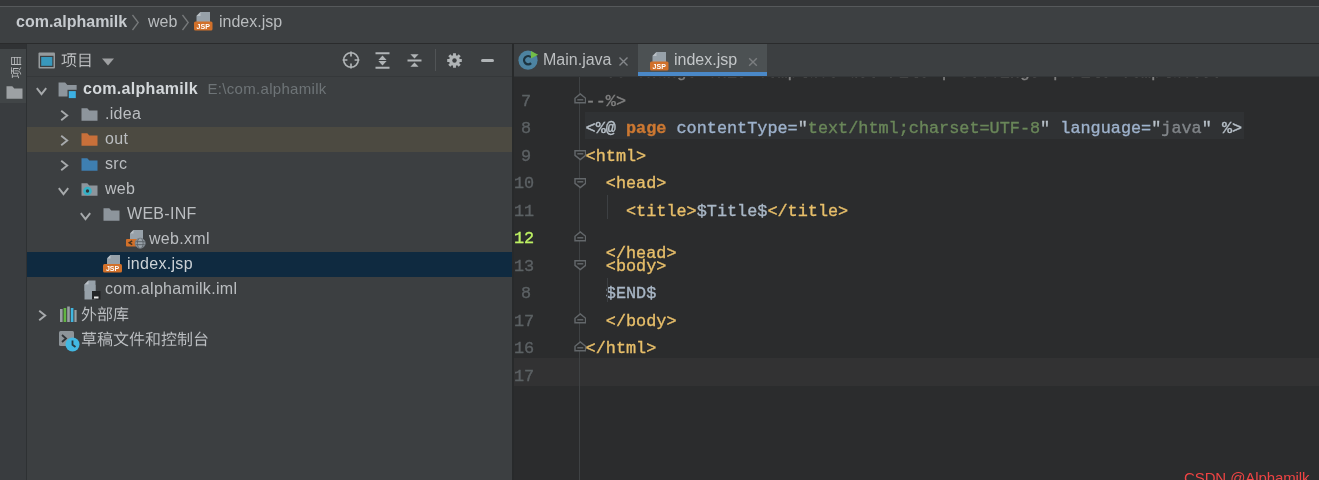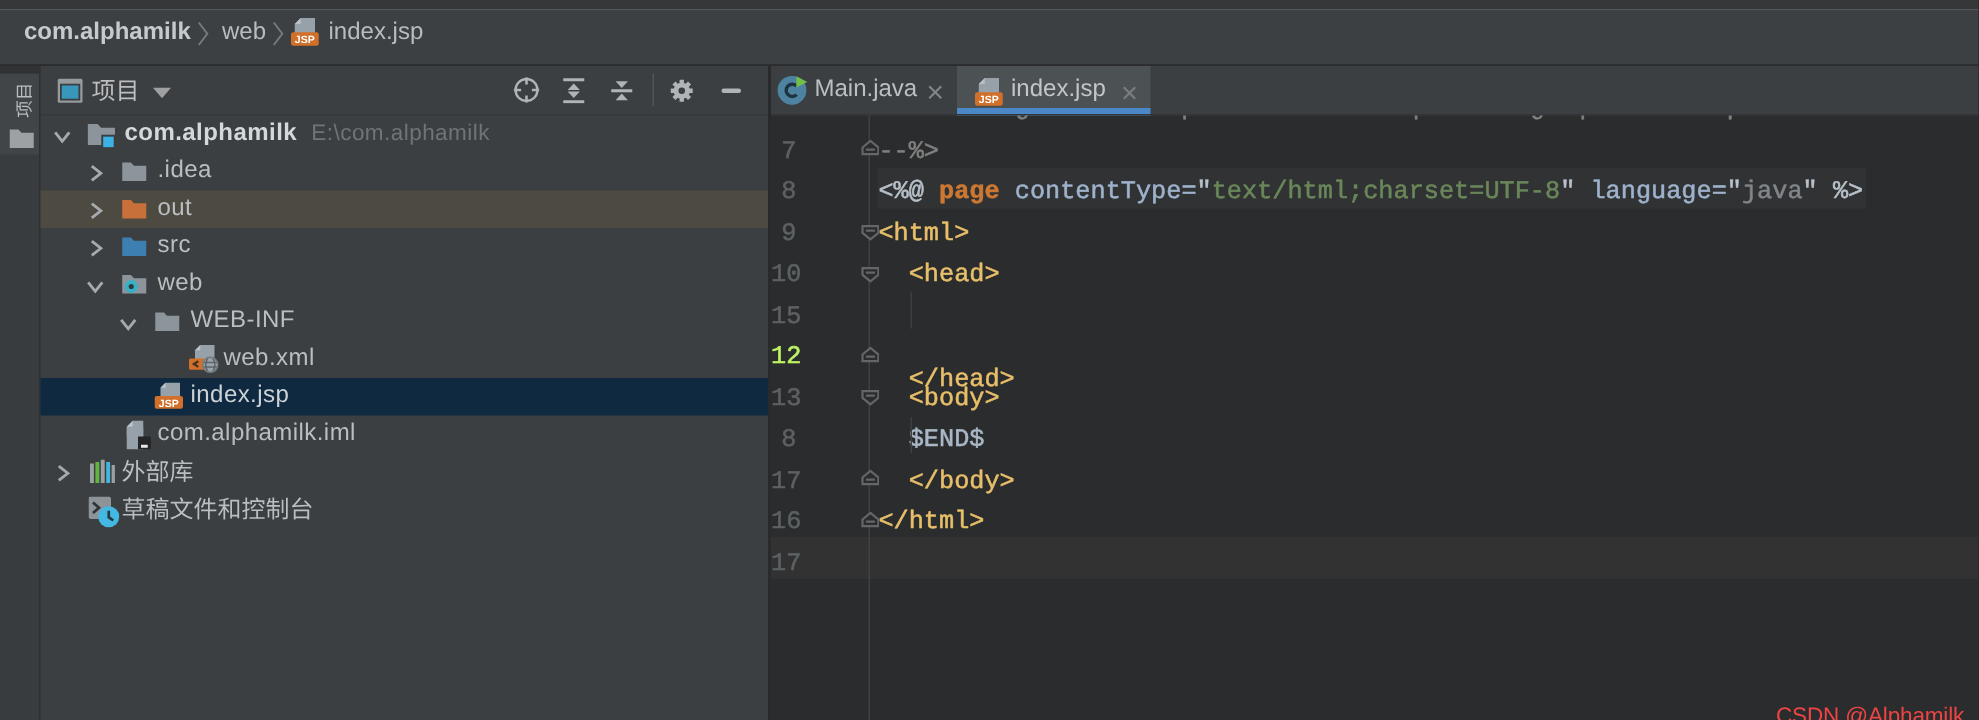--- a/index.html
+++ b/index.html
@@ -211,32 +211,33 @@
   </svg>
 <div class="abs" style="left:514px;top:76px;width:805px;height:1px;background:#333638"></div>
 <div class="abs" style="left:514px;top:358.0px;width:805px;height:27.5px;background:#323233"></div>
 <div class="abs" style="left:585px;top:111.5px;width:659px;height:27.5px;background:#303234"></div>
 <div class="abs" style="left:579px;top:77px;width:1px;height:403px;background:#3f4244"></div>
 <div class="abs" style="left:514px;top:77px;width:805px;height:403px;overflow:hidden">
 <div class="mono abs" style="left:0;top:10.7px;width:17px;text-align:right;color:#5c6164">7</div>
 <div class="mono abs" style="left:0;top:38.2px;width:17px;text-align:right;color:#5c6164">8</div>
 <div class="mono abs" style="left:0;top:65.7px;width:17px;text-align:right;color:#5c6164">9</div>
 <div class="mono abs" style="left:0;top:93.2px;width:17px;text-align:right;color:#5c6164">10</div>
-<div class="mono abs" style="left:0;top:120.7px;width:17px;text-align:right;color:#5c6164">15</div>
+<div class="mono abs" style="left:0;top:120.7px;width:17px;text-align:right;color:#5c6164">11</div>
 <div class="mono abs" style="left:0;top:148.2px;width:17px;text-align:right;color:#bef264">12</div>
 <div class="mono abs" style="left:0;top:175.7px;width:17px;text-align:center;color:#5c6164">13</div>
 <div class="mono abs" style="left:0;top:203.2px;width:17px;text-align:right;color:#5c6164">8</div>
 <div class="mono abs" style="left:0;top:230.7px;width:17px;text-align:right;color:#5c6164">17</div>
 <div class="mono abs" style="left:0;top:258.2px;width:17px;text-align:right;color:#5c6164">16</div>
 <div class="mono abs" style="left:0;top:285.7px;width:17px;text-align:right;color:#5c6164">17</div>
 <div class="mono abs" style="left:71.60000000000002px;top:-18.3px;"><span style="color:#808080">  To change this template use File | Settings | File Templates.</span></div>
 <div class="mono abs" style="left:71.60000000000002px;top:10.7px;"><span style="color:#808080">--%&gt;</span></div>
 <div class="mono abs" style="left:71.60000000000002px;top:38.2px;"><span style="color:#b8c1c9">&lt;%@</span> <b style="color:#cc7832">page</b> <span style="color:#9eb2cc">contentType=</span><span style="color:#b8c1c9">"</span><span style="color:#6a8759">text/html;charset=UTF-8</span><span style="color:#b8c1c9">"</span> <span style="color:#9eb2cc">language=</span><span style="color:#b8c1c9">"</span><span style="color:#808589">java</span><span style="color:#b8c1c9">"</span> <span style="color:#b8c1c9">%&gt;</span></div>
 <div class="mono abs" style="left:71.60000000000002px;top:65.7px;"><span style="color:#e8bf6a">&lt;html&gt;</span></div>
 <div class="mono abs" style="left:71.60000000000002px;top:93.2px;"><span style="color:#e8bf6a">  &lt;head&gt;</span></div>
+<div class="mono abs" style="left:71.60000000000002px;top:120.7px;"><span style="color:#e8bf6a">    &lt;title&gt;</span><span style="color:#a9b7c6">$Title$</span><span style="color:#e8bf6a">&lt;/title&gt;</span></div>
 <div class="mono abs" style="left:71.60000000000002px;top:148.2px;margin-top:15px;"><span style="color:#e8bf6a">  &lt;/head&gt;</span></div>
 <div class="mono abs" style="left:71.60000000000002px;top:175.7px;"><span style="color:#e8bf6a">  &lt;body&gt;</span></div>
 <div class="mono abs" style="left:71.60000000000002px;top:203.2px;"><span style="color:#a9b7c6">  $END$</span></div>
 <div class="mono abs" style="left:71.60000000000002px;top:230.7px;"><span style="color:#e8bf6a">  &lt;/body&gt;</span></div>
 <div class="mono abs" style="left:71.60000000000002px;top:258.2px;"><span style="color:#e8bf6a">&lt;/html&gt;</span></div>
 </div>
 <div class="abs" style="left:607px;top:195px;width:1px;height:24px;background:#3d4043"></div>
 <div class="abs" style="left:607px;top:278px;width:1px;height:24px;background:#3d4043"></div>
 <svg style="position:absolute;left:573.7px;top:93.45px" width="12.6" height="12.6" viewBox="0 0 12.6 12.6">
     <path d="M1 9.8 V5.3 L6.3 1 L11.6 5.3 V9.8 Z" fill="#2b2c2d" stroke="#63676a" stroke-width="1.45"></path>

